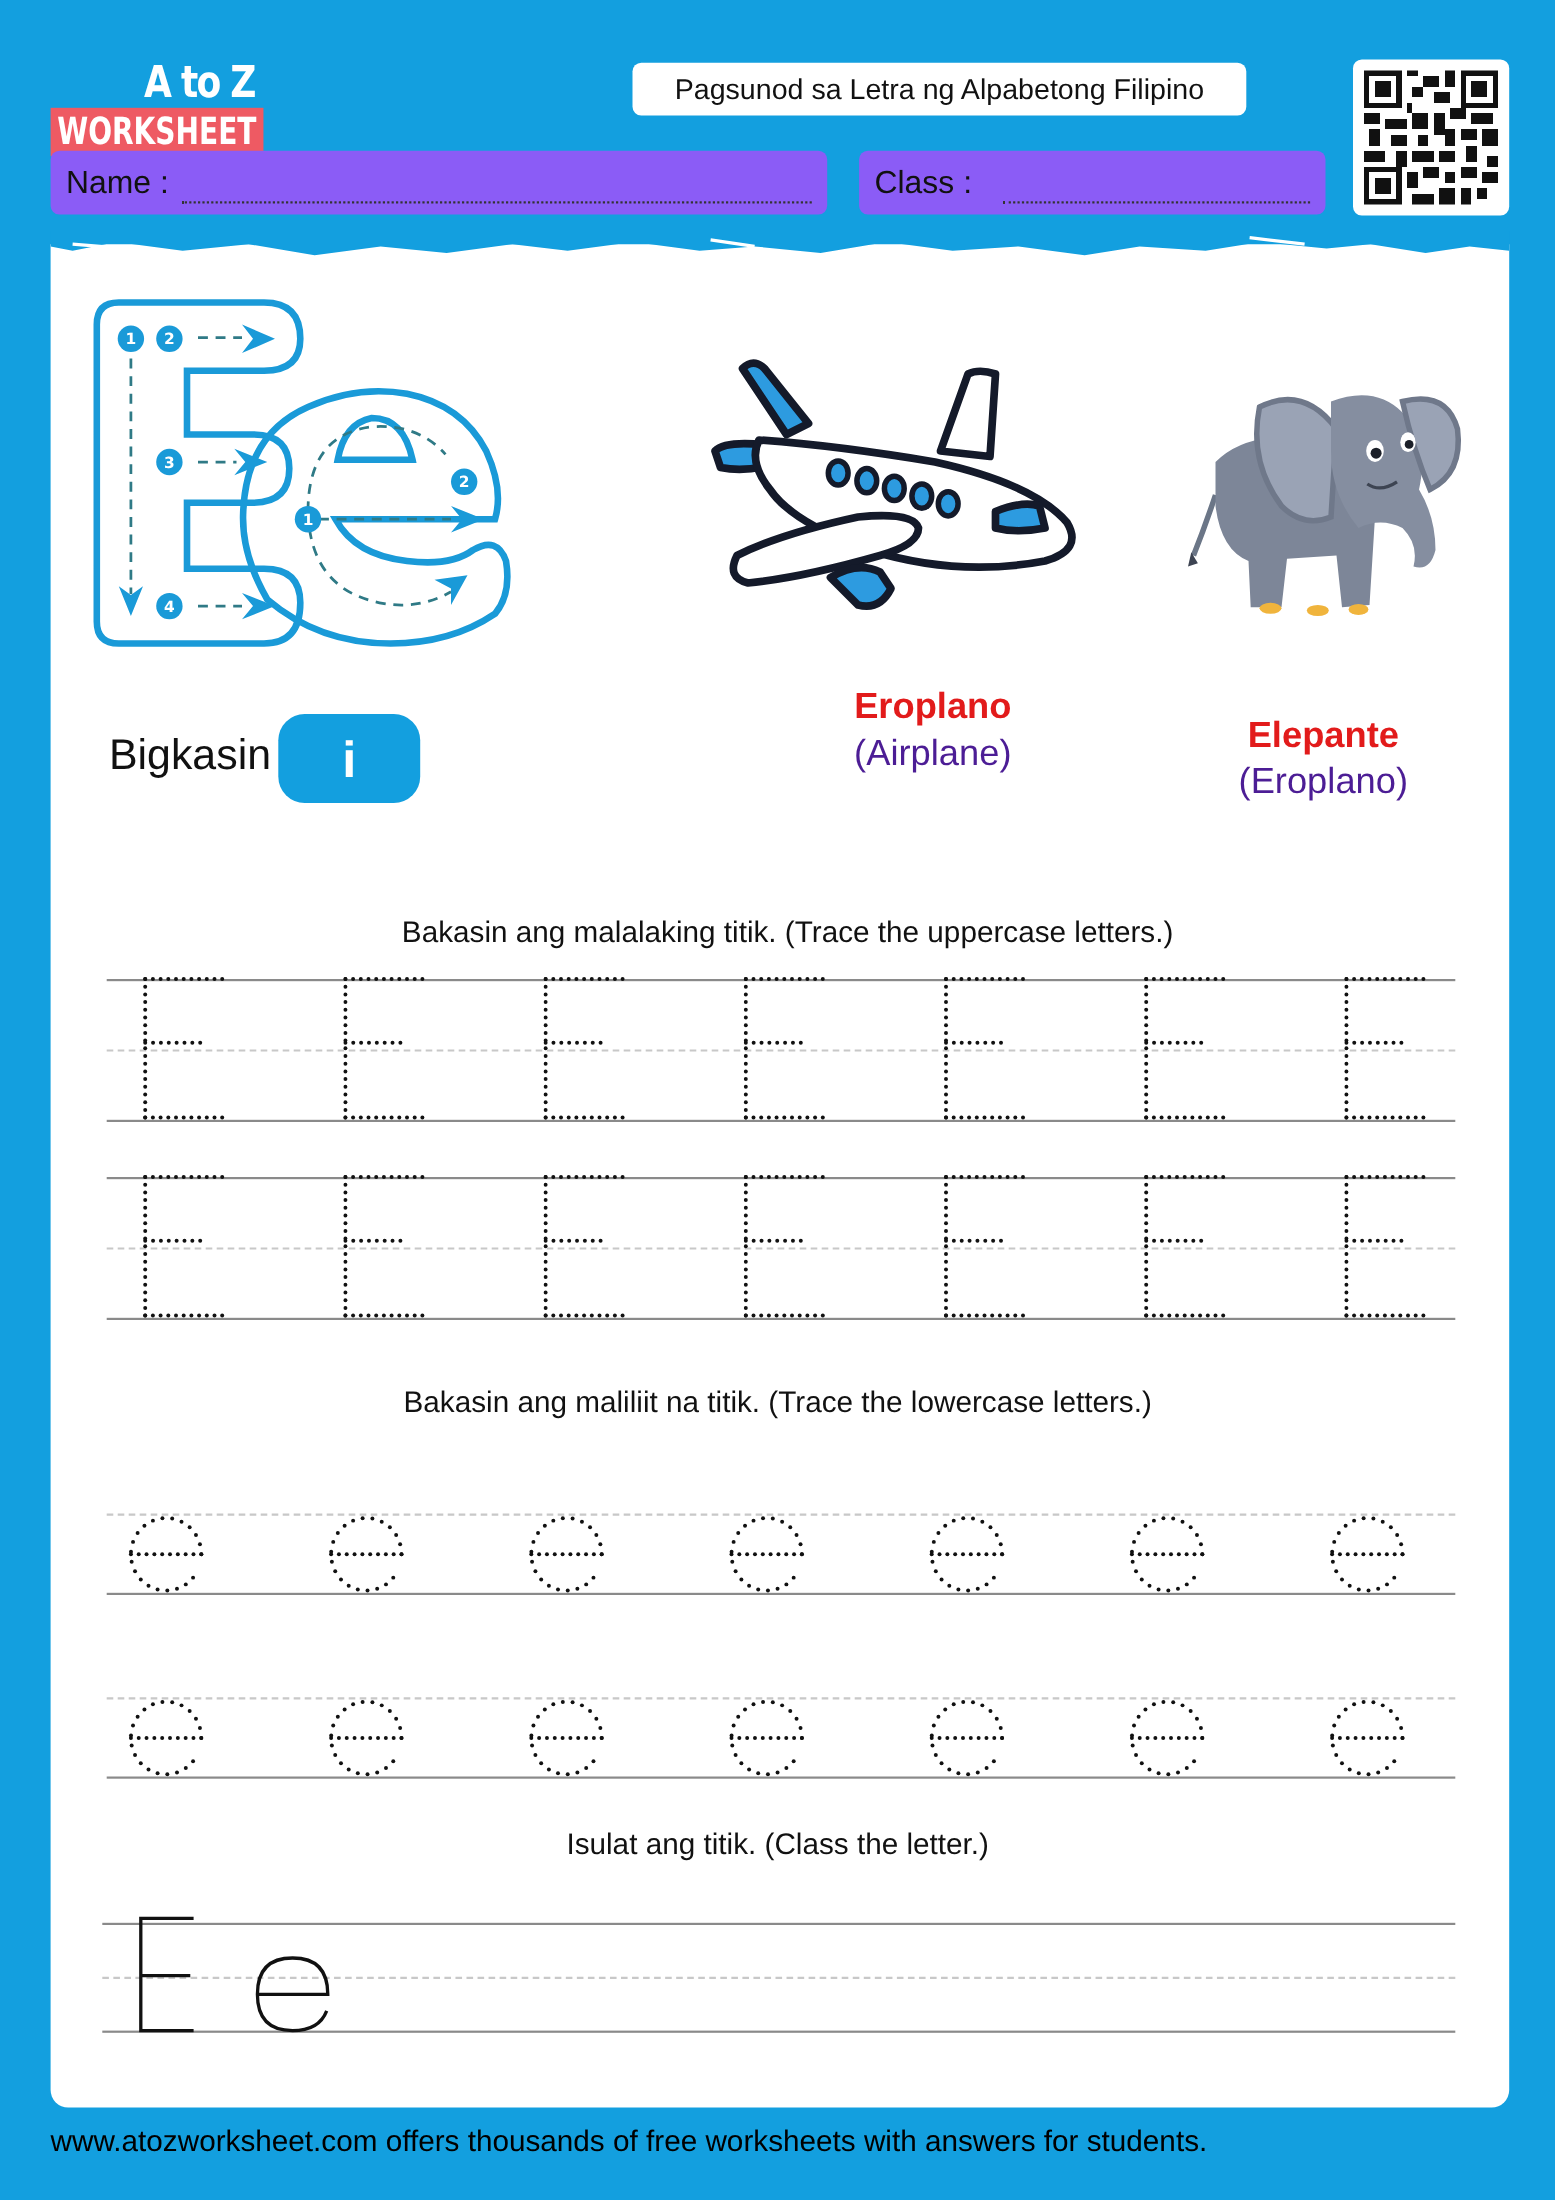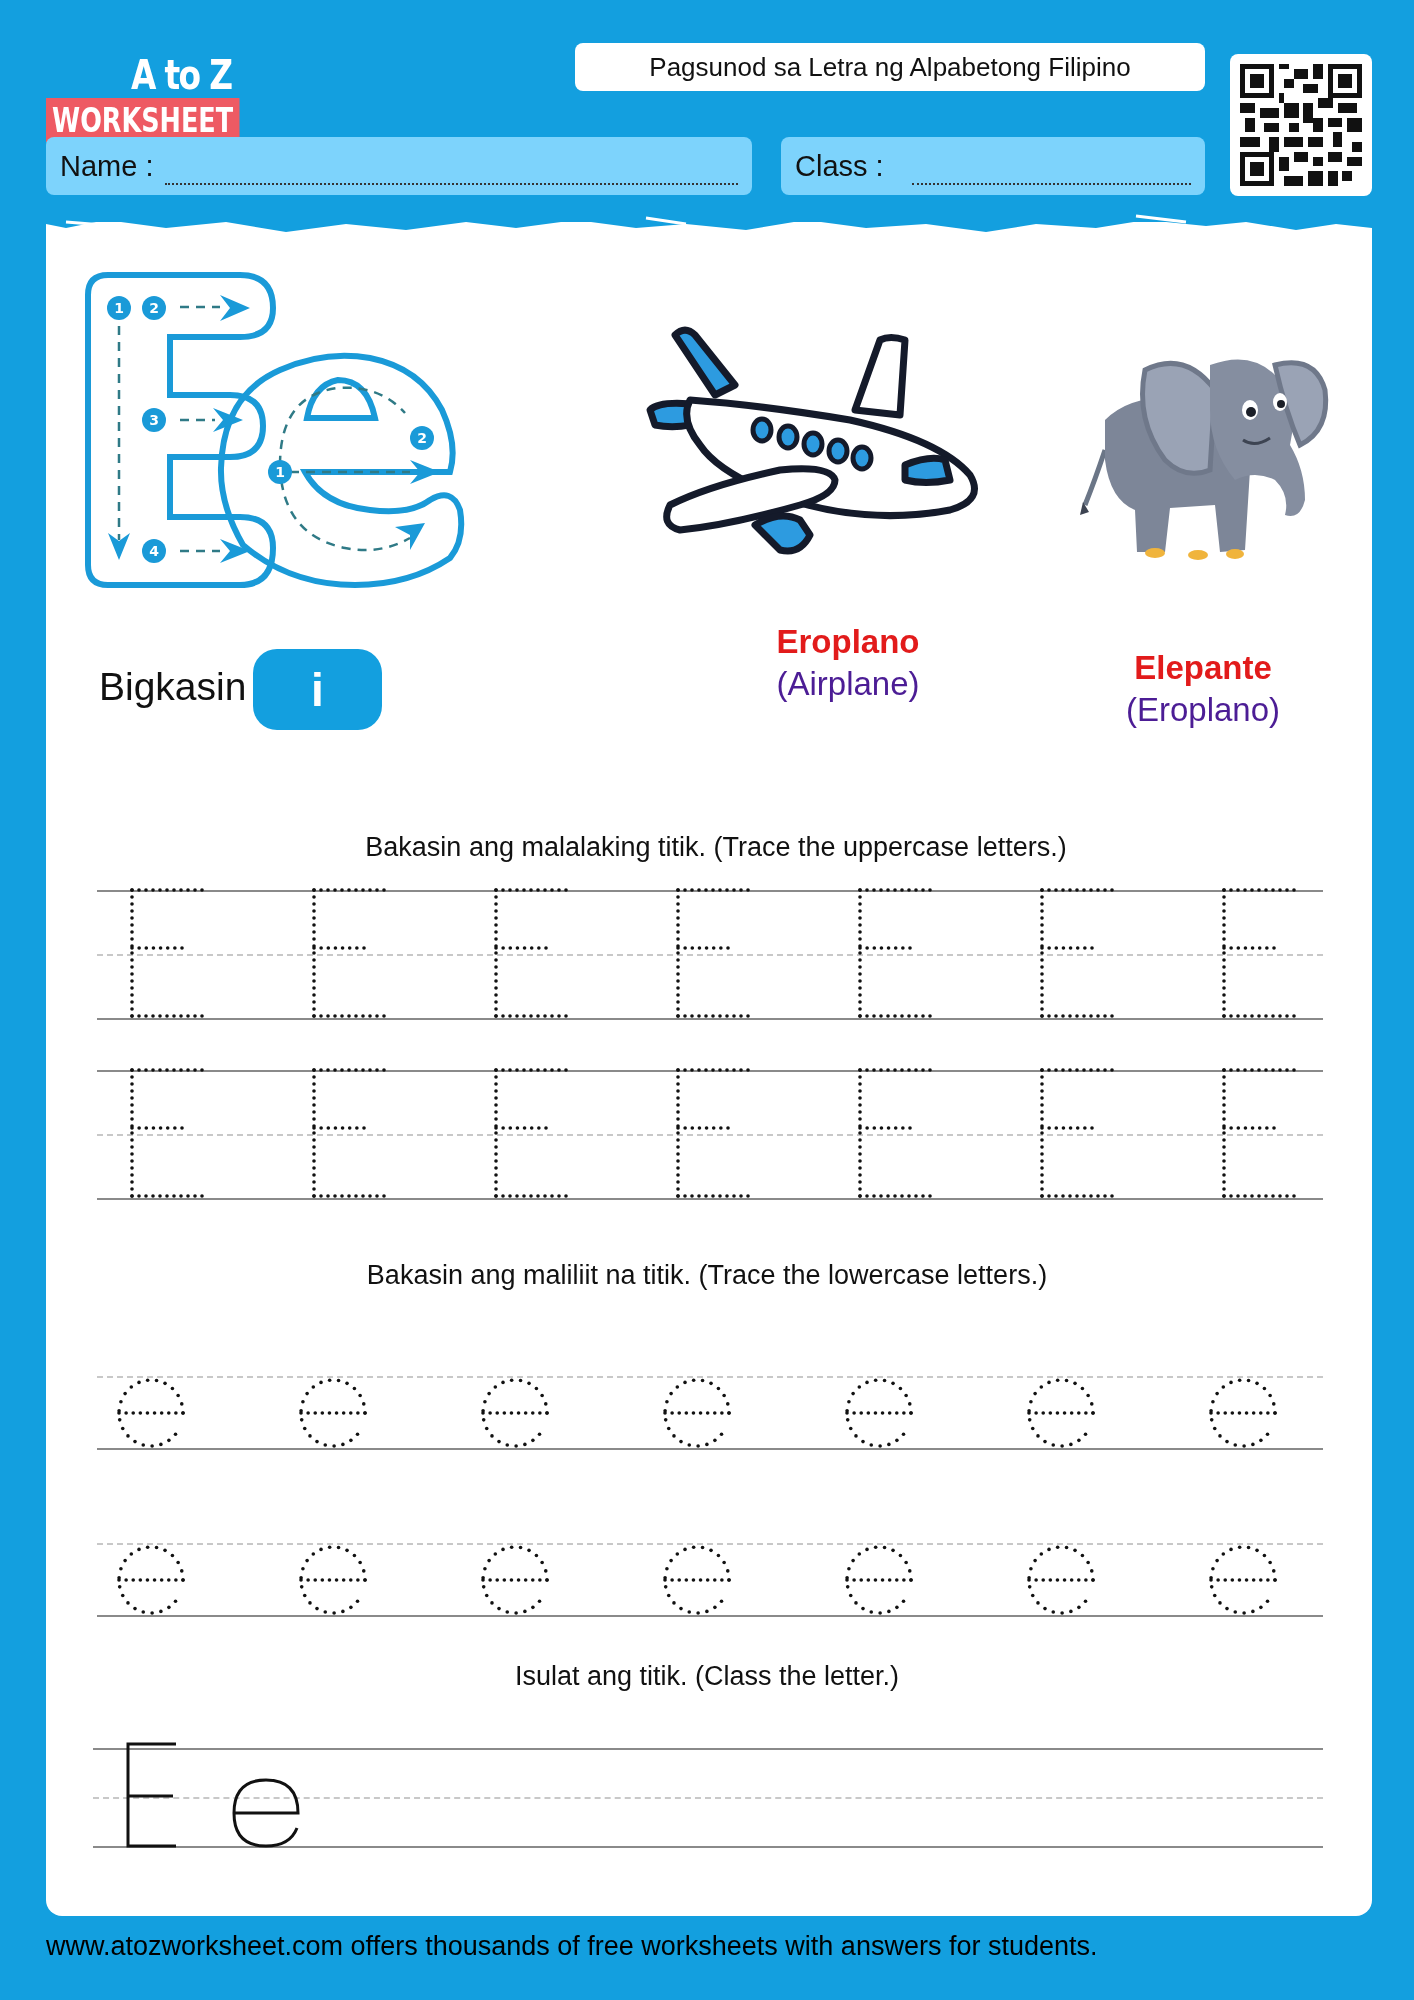--- a/index.html
+++ b/index.html
@@ -11,25 +11,25 @@
     overflow: hidden;
   }
   .abs { position: absolute; }
 
   
   .logo { left: 46px; top: 52px; height: 62px; display: flex; align-items: center; gap: 0; flex-direction: column; }
   .logo-circle { width: 62px; height: 62px; }
   .logo-atoz { color: #fff; font-family: "DejaVu Sans", sans-serif; font-weight: bold; font-size: 40px; letter-spacing: -2px; transform: scaleX(0.82); transform-origin: left center; display:inline-block; margin-right:-34px; }
   .logo-ws { background: #ee5a63; color: #fff; font-family: "DejaVu Sans", sans-serif; font-weight: bold; font-size: 34px; padding: 2px 8px; transform: scaleX(0.75); transform-origin: left center; display:inline-block; letter-spacing: 0px; }
 
-  .title-box { left: 575px; top: 43px; width: 630px; height: 48px; background: #fff; border-radius: 8px;
+  .title-box { left: 575px; top: 57px; width: 558px; height: 48px; background: #fff; border-radius: 8px;
     display: flex; align-items: center; justify-content: center; font-size: 26px; color: #111; }
   .qr { left: 1230px; top: 54px; width: 142px; height: 142px; background: #fff; border-radius: 8px; padding: 10px; }
 
-  .field-box { top: 137px; height: 58px; background: #7dd3fc; border-radius: 8px; display: flex; align-items: center; padding: 4px 14px; font-size: 29px; color: #111; }
+  .field-box { top: 137px; height: 58px; background: #8b5cf6; border-radius: 8px; display: flex; align-items: center; padding: 4px 14px; font-size: 29px; color: #111; }
   .field-line { flex: 1; border-bottom: 2px dotted #333; height: 20px; margin-left: 12px; margin-top: 18px; }
   .name-box { left: 46px; width: 706px; }
   .class-box { left: 781px; width: 424px; }
 
   
   .panel { left: 46px; top: 222px; width: 1326px; height: 1694px; background: #fff; border-radius: 0 0 16px 16px; }
   .brush { left: 46px; top: 210px; width: 1326px; height: 30px; }
 
   .bigkasin { left: 99px; top: 665px; font-size: 39px; color: #111; }
   .sound-pill { left: 253px; top: 649px; width: 129px; height: 81px; background: #139fdf; border-radius: 24px;

